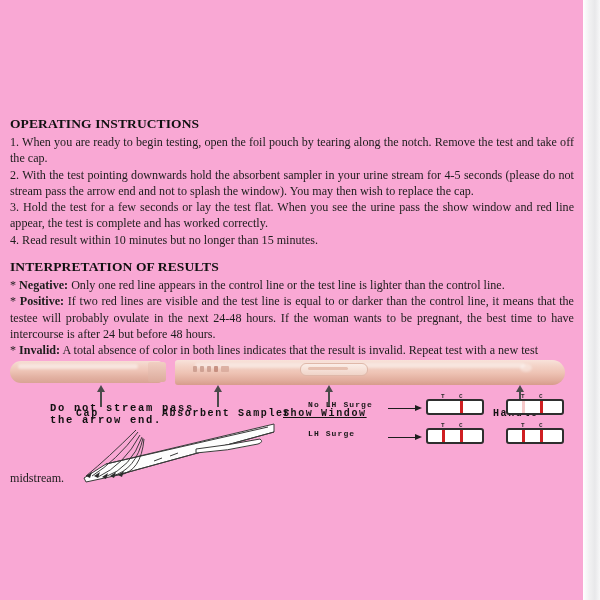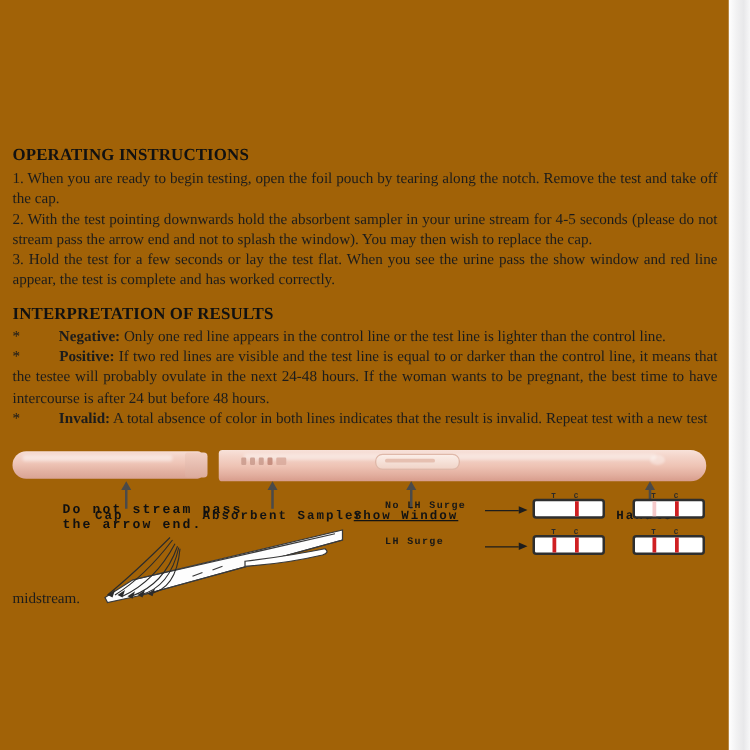--- a/index.html
+++ b/index.html
@@ -9,21 +9,21 @@
   body {
     width: 600px; height: 600px;
     position: relative;
     overflow: hidden;
     font-family: "Liberation Serif", serif;
     color: #1a1a1a;
   }
   .page {
     position: absolute;
     inset: 0;
-    background: #a16207;
+    background: #f9a8d4;
   }
   .right-strip {
     position: absolute;
     top: 0; right: 0;
     width: 17px; height: 600px;
     background: linear-gradient(to right, #ffffff 0%, #f2f2f3 35%, #e8e8ea 70%, #f7f7f8 100%);
   }
   .content {
     position: absolute;
     left: 10px; top: 116px;
@@ -39,21 +39,21 @@
   }
   .section-gap { height: 11px; }
   p.para {
     margin: 0;
     font-size: 12.1px;
     line-height: 16.3px;
     text-align: justify;
     text-justify: inter-word;
     color: #1c1c1c;
   }
-  p.para b { font-weight: bold; margin-left: 28px; }
+  p.para b { font-weight: bold; }
   .misspelled {
     text-decoration-style: wavy;
     text-decoration-color: #d9534f;
     text-decoration-thickness: 1px;
   }
 
   
   .figure {
     position: absolute;
     left: 0; top: 352px;
@@ -288,20 +288,21 @@
 
   <div class="right-strip"></div>
 
   <div class="content">
 
     <h2 class="section-title">OPERATING INSTRUCTIONS</h2>
 
     <p class="para">1. When you are ready to begin testing, open the foil pouch by tearing along the notch. Remove the test and take off the cap.</p>
     <p class="para">2. With the test pointing downwards hold the absorbent sampler in your urine stream for 4-5 seconds (please do not stream pass the arrow end and not to splash the window). You may then wish to replace the cap.</p>
     <p class="para">3. Hold the test for a few seconds or lay the test flat. When you see the urine pass the show window and red line appear, the test is complete and has worked correctly.</p>
+    <p class="para">4. Read result within 10 minutes but no longer than 15 minutes.</p>
 
     <div class="section-gap"></div>
 
     <h2 class="section-title">INTERPRETATION OF RESULTS</h2>
 
     <p class="para">
       <span>*</span>
       <b>Negative:</b><span> Only one red line appears in the control line or the test line is lighter than the control line.</span>
     </p>
 

